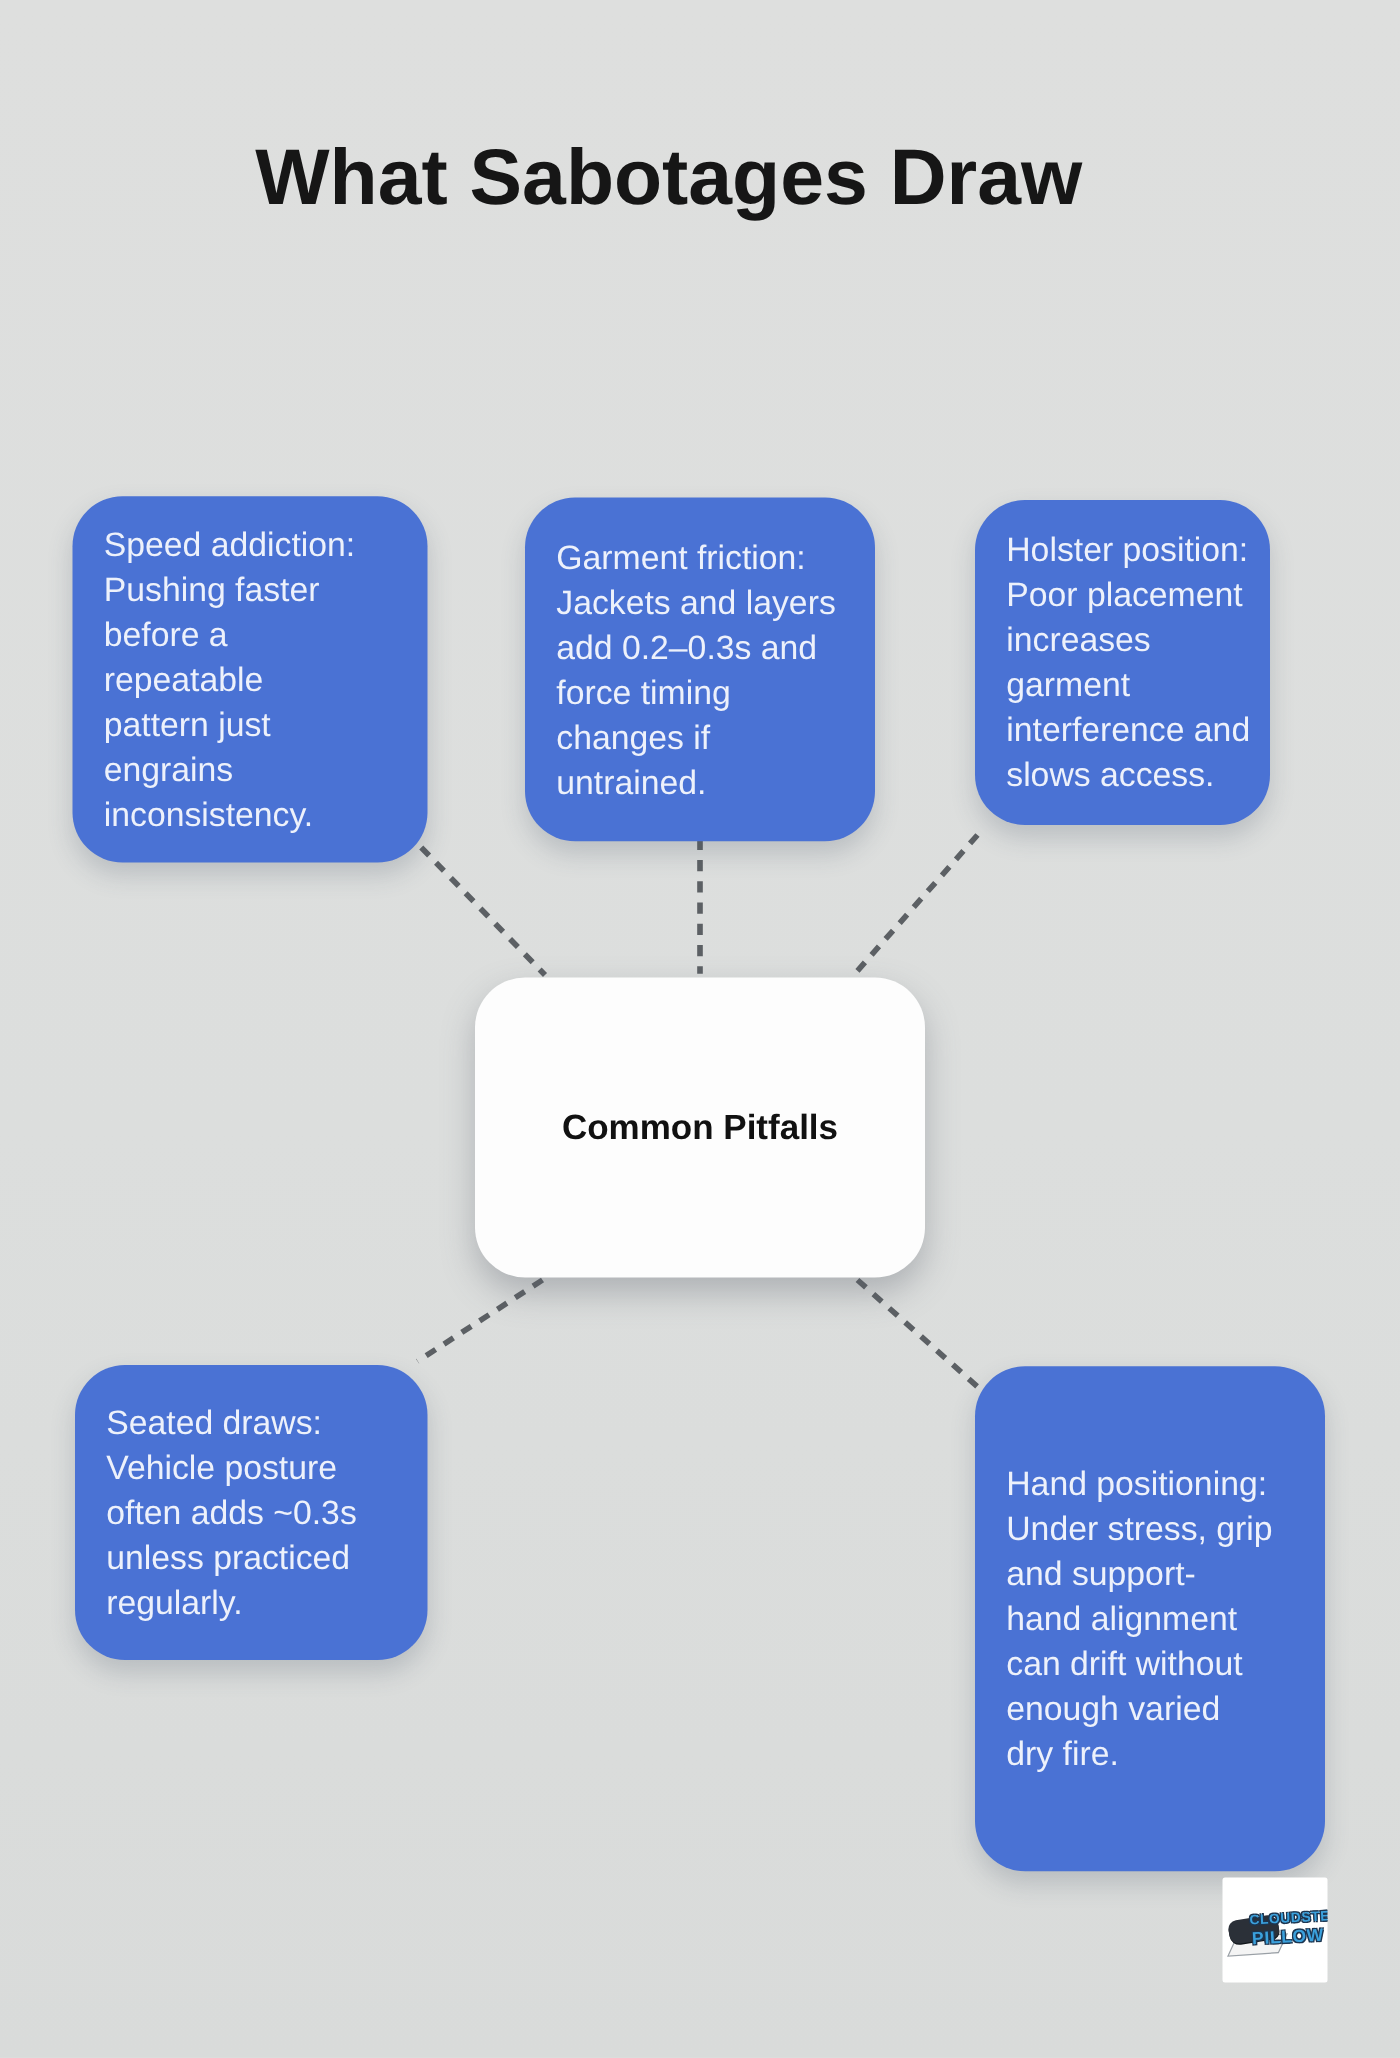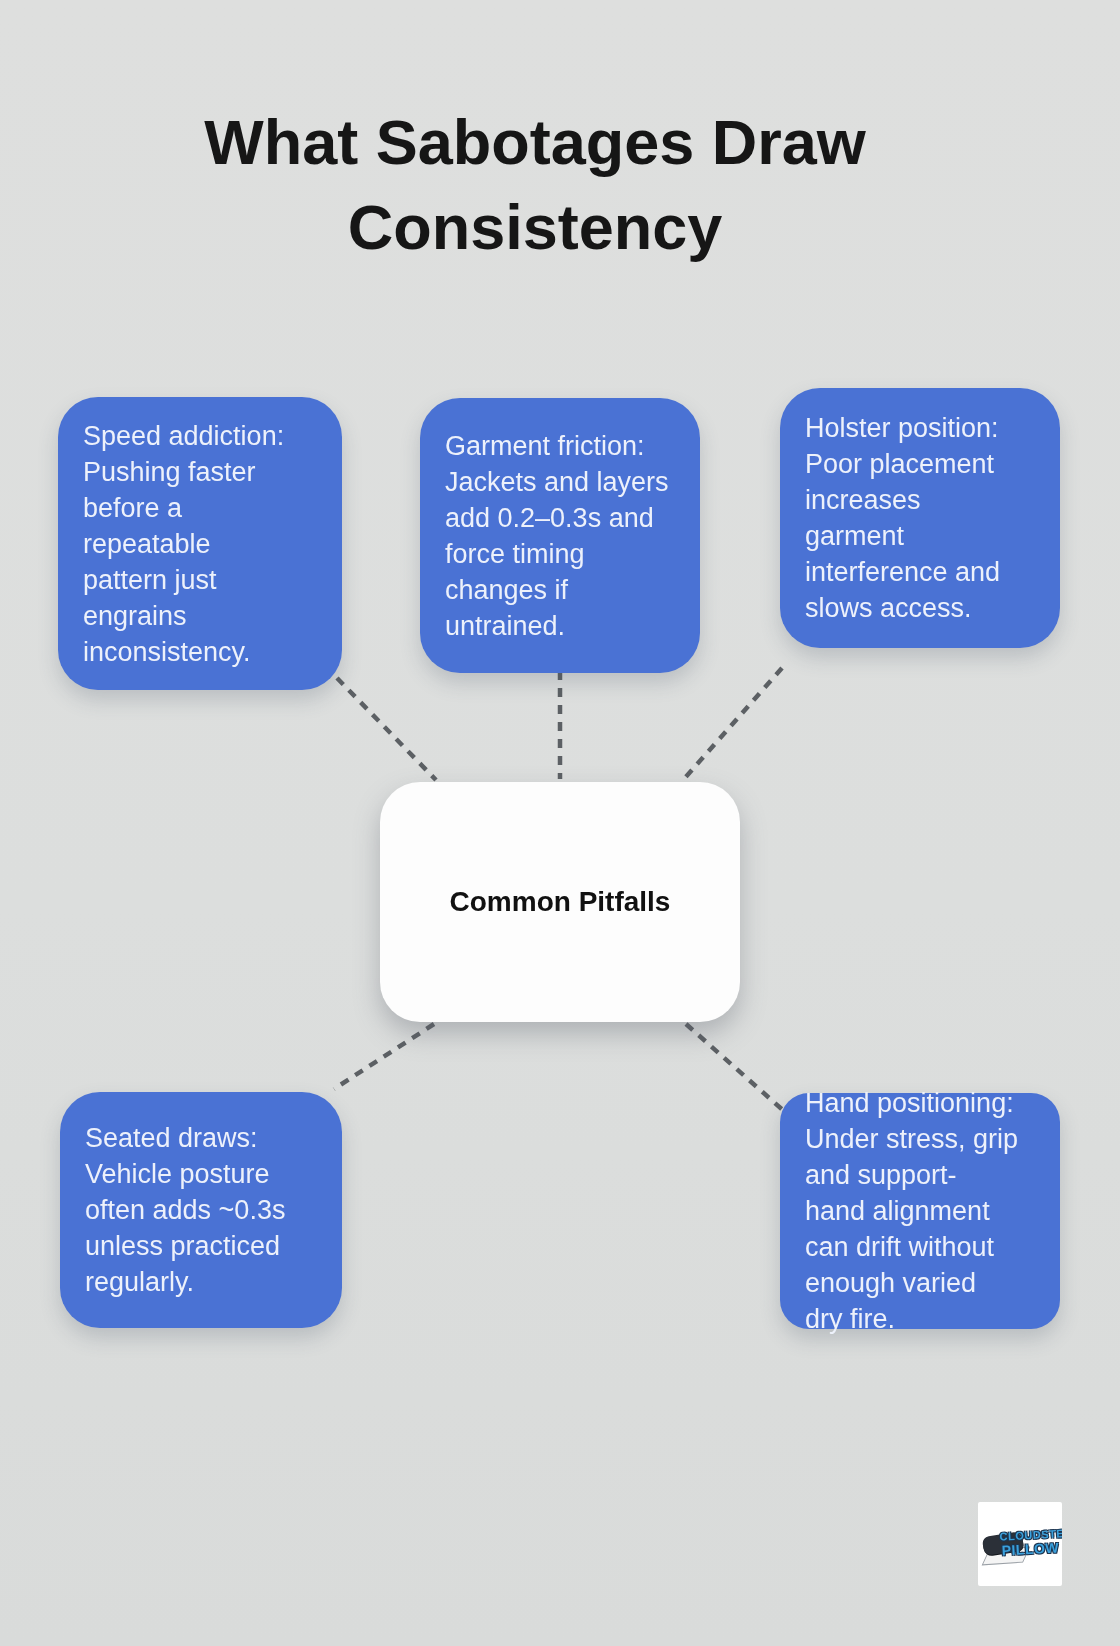--- a/index.html
+++ b/index.html
@@ -47,23 +47,23 @@
     line-height: 36px;
     display: flex;
     align-items: center;
     padding-left: 25px;
     padding-right: 4px;
     white-space: pre-line;
     box-shadow: 0 10px 20px rgba(70, 80, 100, 0.22);
   }
   .node-a { left: 58px;  top: 397px;  width: 284px; height: 293px; }
   .node-b { left: 420px; top: 398px;  width: 280px; height: 275px; }
-  .node-c { left: 780px; top: 388px;  width: 280px; height: 260px; }
+  .node-c { left: 780px; top: 400px;  width: 236px; height: 260px; }
   .node-d { left: 60px;  top: 1092px; width: 282px; height: 236px; }
-  .node-e { left: 780px; top: 1093px; width: 280px; height: 236px; border-radius: 29px; }
+  .node-e { left: 780px; top: 1093px; width: 280px; height: 404px; }
   .center-node {
     position: absolute;
     left: 380px; top: 782px;
     width: 360px; height: 240px;
     background: #fdfdfd;
     border-radius: 40px;
     display: flex;
     align-items: center;
     justify-content: center;
     box-shadow: 0 12px 26px rgba(90, 95, 105, 0.35);
@@ -115,21 +115,21 @@
     line-height: 1;
   }
   .logo-line1 { font-size: 11px; }
   .logo-line2 { font-size: 14px; margin-top: 1px; }
 </style>
 </head>
 <body>
 
 <div class="canvas">
 
-  <div class="title"><span>What Sabotages Draw</span><br><span>Consistency</span></div>
+  <div class="title"><span>What Sabotages Draw</span><br></div>
 
   <svg class="connectors" viewBox="0 0 1120 1646" xmlns="http://www.w3.org/2000/svg">
     <line x1="337" y1="678" x2="436" y2="780"></line>
     <line x1="560" y1="671" x2="560" y2="779"></line>
     <line x1="782" y1="668" x2="683" y2="780"></line>
     <line x1="434" y1="1024" x2="334" y2="1089"></line>
     <line x1="686" y1="1024" x2="785" y2="1112"></line>
   </svg>
 
   <div class="node node-a">

